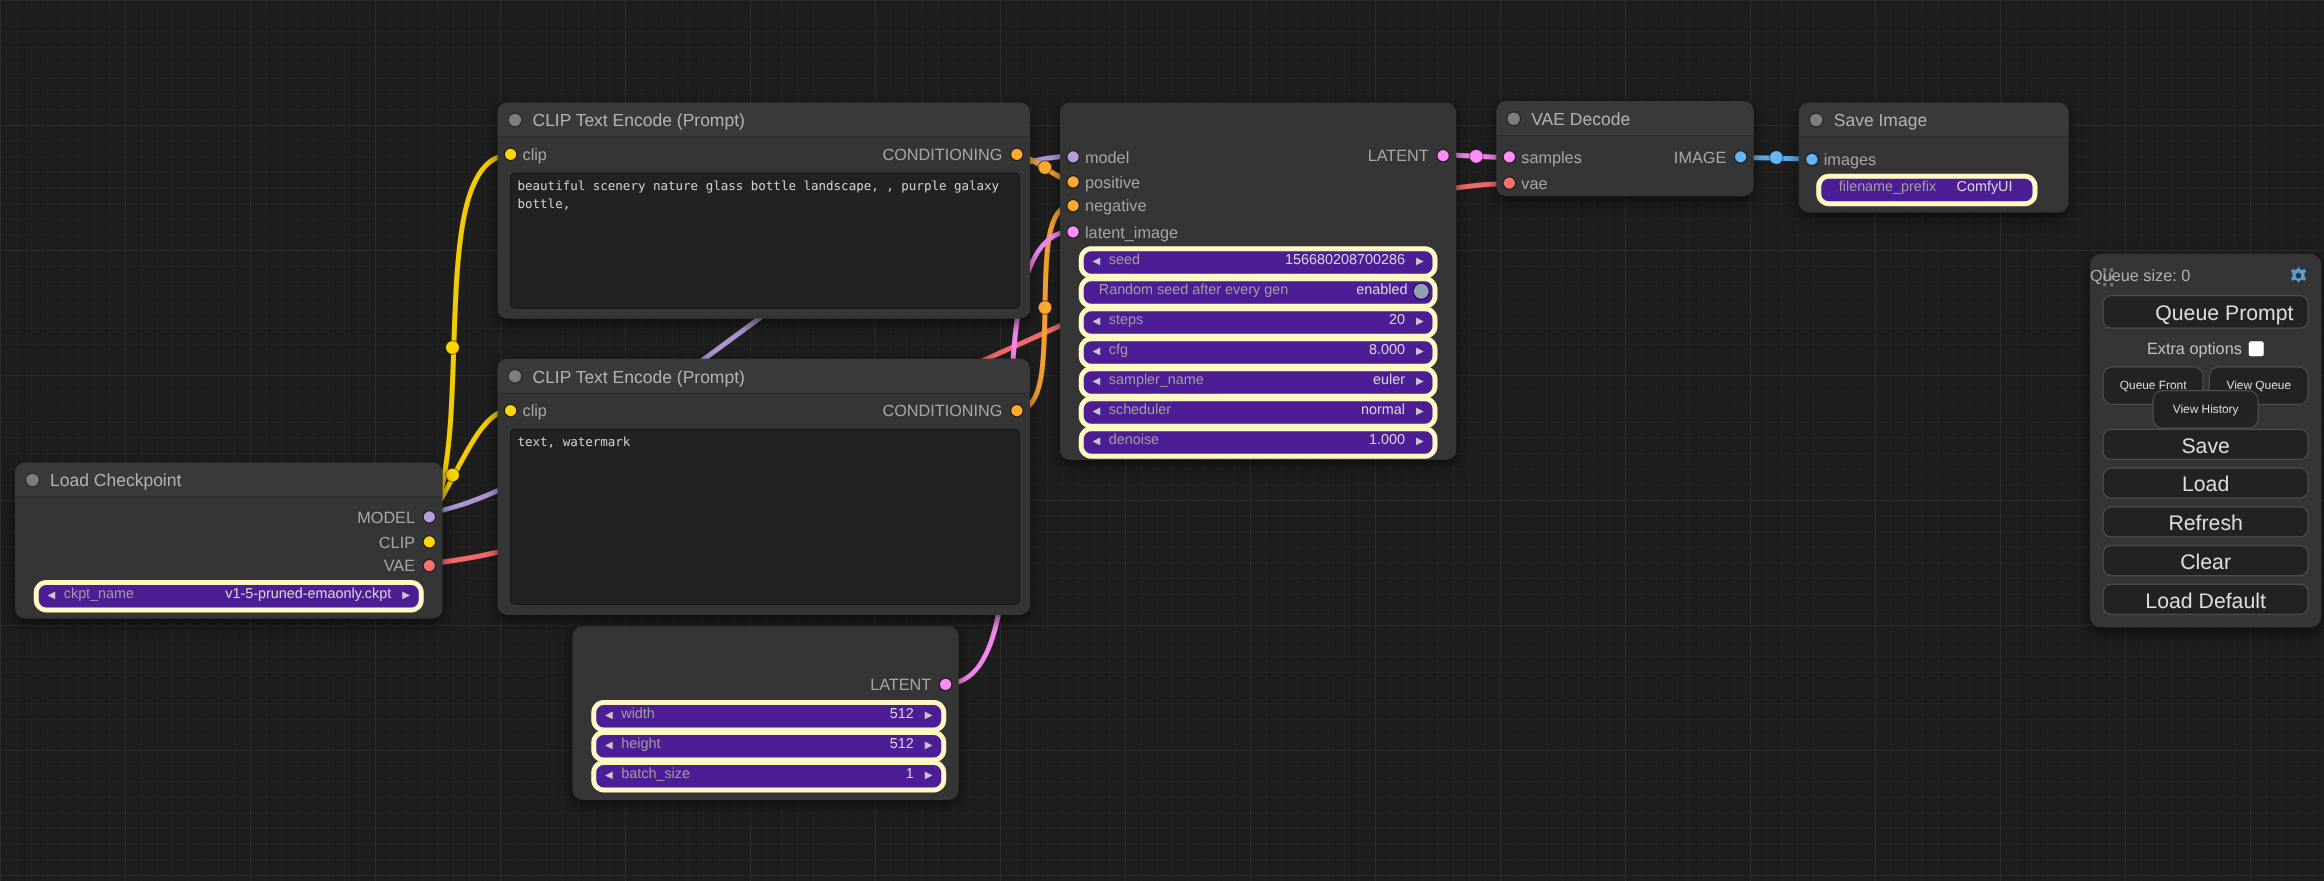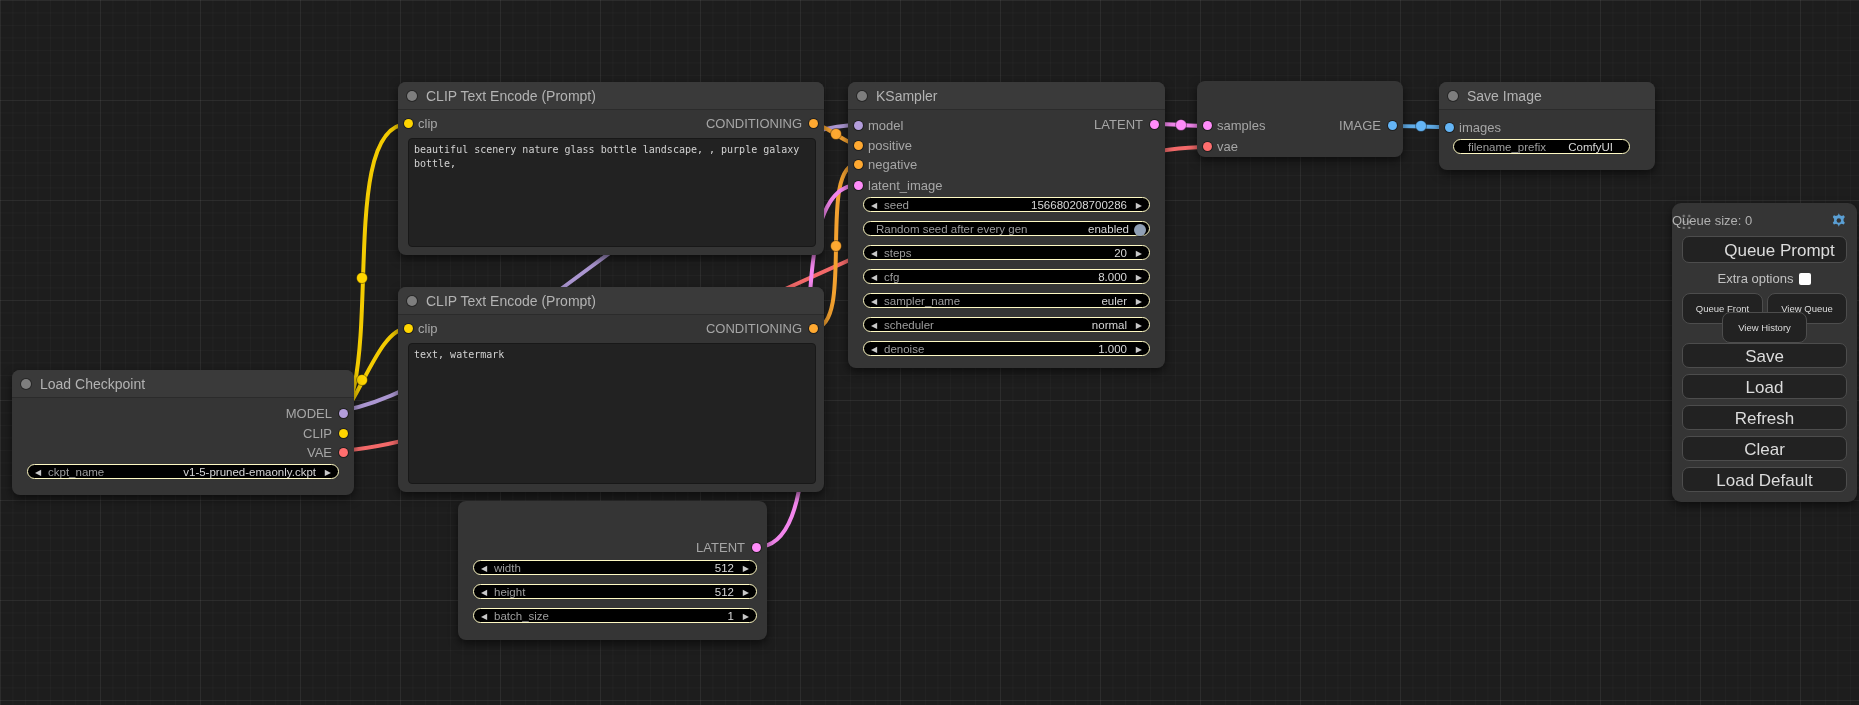--- a/index.html
+++ b/index.html
@@ -27,21 +27,21 @@
     white-space:nowrap;overflow:hidden;
   }
   .title-dot{
     position:absolute;left:9px;top:9px;width:10px;height:10px;border-radius:50%;
     background:#7e7e7e;box-shadow:0 0 0 1px rgba(0,0,0,.35);
   }
   .dot{position:absolute;width:9px;height:9px;border-radius:50%;box-shadow:0 0 0 1px rgba(0,0,0,.4);}
   .slot-label{position:absolute;font-size:13px;color:#a6a6a6;white-space:nowrap;}
   .out-label{position:absolute;font-size:13px;color:#a6a6a6;white-space:nowrap;text-align:center;}
   .widget{
-    position:absolute;height:15px;background:#000000;border:1px solid #fef9c3;
+    position:absolute;height:26px;background:#4c1d95;border:4px solid #fef9c3;
     border-radius:10px;box-sizing:border-box;font-size:11.5px;line-height:15px;
     white-space:nowrap;
   }
   .warrow{position:absolute;top:0;font-size:8px;line-height:15px;color:#c8c8c8;}
   .warrow.left{left:7px;}
   .warrow.right{right:7px;}
   .wlabel{position:absolute;left:20px;top:0;color:#9e9e9e;}
   .wvalue{position:absolute;right:22px;top:0;color:#d6d6d6;}
   .prompt-text{
     position:absolute;background:#222;border:1px solid #181818;border-radius:4px;
@@ -160,24 +160,20 @@
   </div>
   <div class="widget" style="left:15px;right:10px;top:107px;">
     <span class="warrow left">◀</span>
     <span class="wlabel">batch_size</span>
     <span class="wvalue">1</span>
     <span class="warrow right">▶</span>
   </div>
 </div>
 
 <div class="node" style="left:848px;top:82px;width:317px;height:286px;">
-  <div class="node-title">
-    <span class="title-dot"></span>
-    <span>KSampler</span>
-  </div>
   <span class="dot" style="left: 6px; top: 39px; background-color: rgb(179, 157, 219);"></span>
   <span class="slot-label" style="left:20px;top:36px;">model</span>
   <span class="dot" style="left: 6px; top: 59px; background-color: rgb(255, 169, 49);"></span>
   <span class="slot-label" style="left:20px;top:56px;">positive</span>
   <span class="dot" style="left: 6px; top: 78px; background-color: rgb(255, 169, 49);"></span>
   <span class="slot-label" style="left:20px;top:75px;">negative</span>
   <span class="dot" style="left: 6px; top: 99px; background-color: rgb(255, 140, 249);"></span>
   <span class="slot-label" style="left:20px;top:96px;">latent_image</span>
   <span class="out-label" style="right:22px;top:35px;">LATENT</span>
   <span class="dot" style="right: 6px; top: 38px; background-color: rgb(255, 140, 249);"></span>
@@ -219,20 +215,24 @@
   </div>
   <div class="widget" style="left:15px;right:15px;top:259px;">
     <span class="warrow left">◀</span>
     <span class="wlabel">denoise</span>
     <span class="wvalue">1.000</span>
     <span class="warrow right">▶</span>
   </div>
 </div>
 
 <div class="node" style="left:1197px;top:81px;width:206px;height:76px;">
+  <div class="node-title">
+    <span class="title-dot"></span>
+    <span>VAE Decode</span>
+  </div>
   <span class="dot" style="left: 6px; top: 40px; background-color: rgb(255, 140, 249);"></span>
   <span class="slot-label" style="left:20px;top:37px;">samples</span>
   <span class="dot" style="left: 6px; top: 61px; background-color: rgb(255, 110, 110);"></span>
   <span class="slot-label" style="left:20px;top:58px;">vae</span>
   <span class="out-label" style="right:22px;top:37px;">IMAGE</span>
   <span class="dot" style="right: 6px; top: 40px; background-color: rgb(100, 181, 246);"></span>
 </div>
 
 <div class="node" style="left:1439px;top:82px;width:216px;height:88px;">
   <div class="node-title">

